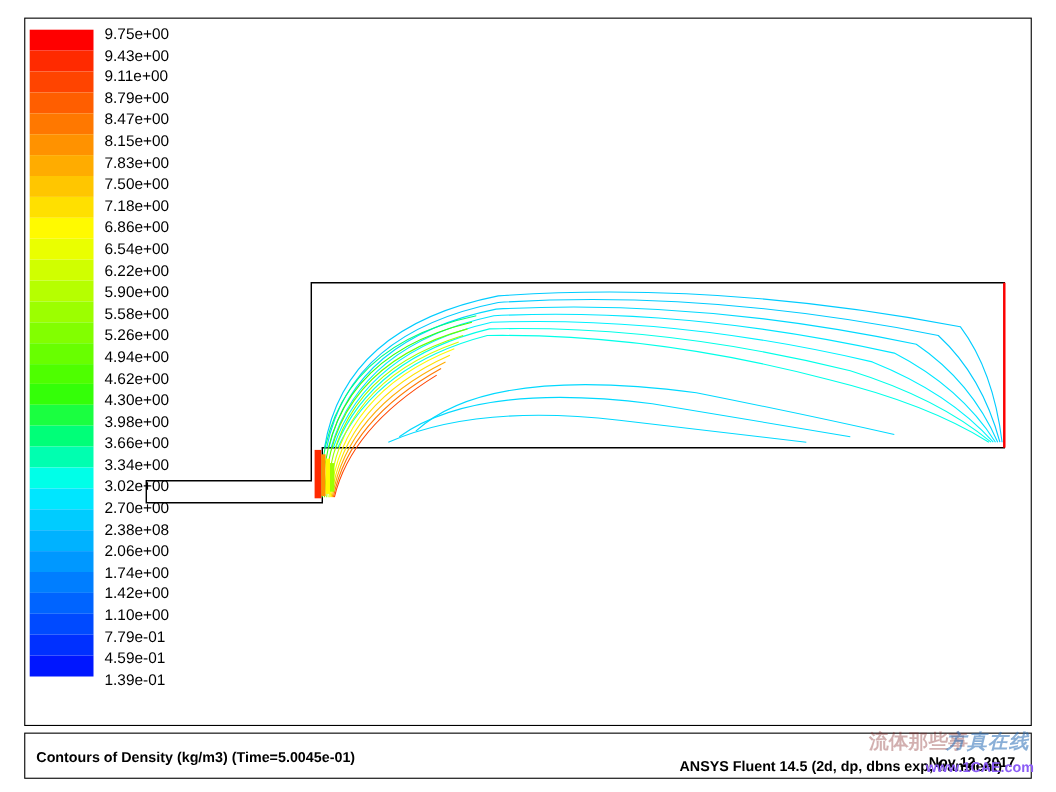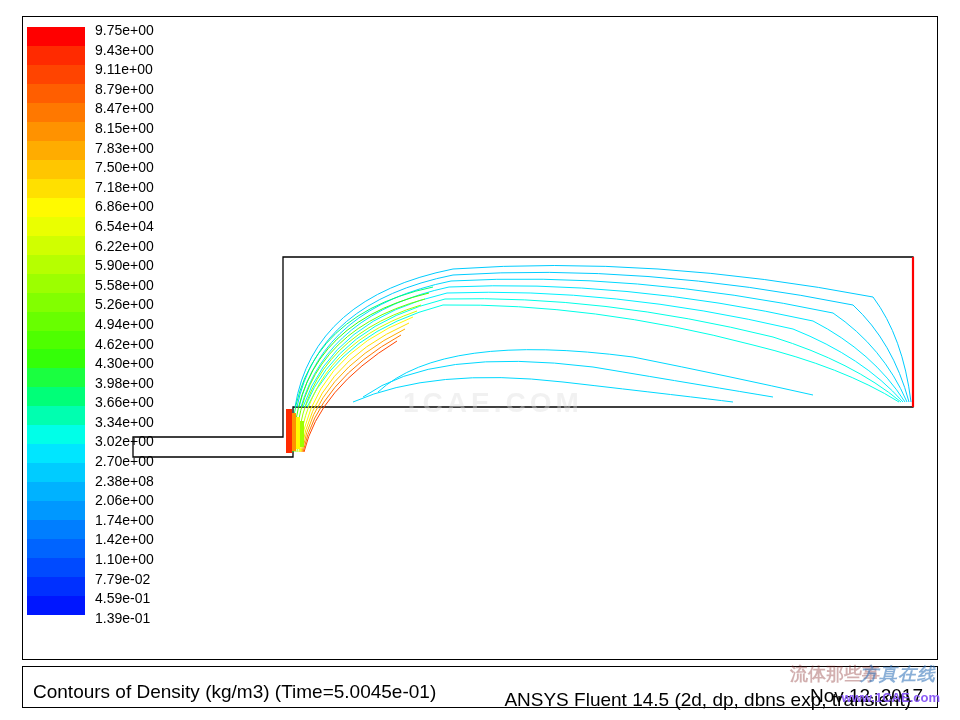--- a/index.html
+++ b/index.html
@@ -63,21 +63,22 @@
     overflow: visible;
   }
   .info-box {
     position: absolute;
     left: 22px;
     top: 666px;
     width: 916px;
     height: 42px;
     border: 1px solid #000;
     box-sizing: border-box;
-    font-size: 19px;
+    font-size: 13px;
+    font-weight: bold;
   }
   .info-left {
     position: absolute;
     left: 10px;
     top: 14px;
   }
   .info-date {
     position: absolute;
     right: 14px;
     top: 18px;
@@ -172,39 +173,39 @@
         <div>9.75e+00</div>
         <div>9.43e+00</div>
         <div>9.11e+00</div>
         <div>8.79e+00</div>
         <div>8.47e+00</div>
         <div>8.15e+00</div>
         <div>7.83e+00</div>
         <div>7.50e+00</div>
         <div>7.18e+00</div>
         <div>6.86e+00</div>
-        <div>6.54e+04</div>
+        <div>6.54e+00</div>
         <div>6.22e+00</div>
         <div>5.90e+00</div>
         <div>5.58e+00</div>
         <div>5.26e+00</div>
         <div>4.94e+00</div>
         <div>4.62e+00</div>
         <div>4.30e+00</div>
         <div>3.98e+00</div>
         <div>3.66e+00</div>
         <div>3.34e+00</div>
         <div>3.02e+00</div>
         <div>2.70e+00</div>
         <div>2.38e+08</div>
         <div>2.06e+00</div>
         <div>1.74e+00</div>
         <div>1.42e+00</div>
         <div>1.10e+00</div>
-        <div>7.79e-02</div>
+        <div>7.79e-01</div>
         <div>4.59e-01</div>
         <div>1.39e-01</div>
       </div>
 
     <div class="contour-area">
       <svg viewBox="0 0 780 210">
 
         <path d="M 0 210 L 0 190 L 150 190 L 150 10 L 780 10 L 780 160 L 160 160 L 160 210 Z" fill="none" stroke="#000" stroke-width="1.3"></path>
 
         <line x1="780" y1="10" x2="780" y2="160" stroke="#ff0000" stroke-width="2.2"></line>
@@ -238,21 +239,20 @@
           <path d="M171 205 Q 186 142 264 94" stroke="#ff4400"></path>
         </g>
 
         <rect x="153" y="162" width="6" height="44" fill="#ff2a00"></rect>
         <rect x="159" y="166" width="4" height="38" fill="#ff9200"></rect>
         <rect x="163" y="170" width="4" height="32" fill="#fffa00"></rect>
         <rect x="167" y="174" width="4" height="26" fill="#9cff00"></rect>
       </svg>
     </div>
 
-    <div class="cae-logo">1CAE.COM</div>
   </div>
 
   <div class="info-box">
     <div class="info-left">Contours of Density (kg/m3)  (Time=5.0045e-01)</div>
     <div class="info-date">Nov 12, 2017</div>
     <div class="info-right">ANSYS Fluent 14.5 (2d, dp, dbns exp, transient)</div>
   </div>
 
   <div class="watermark3">流体那些事</div>
   <div class="watermark2">方真在线</div>

